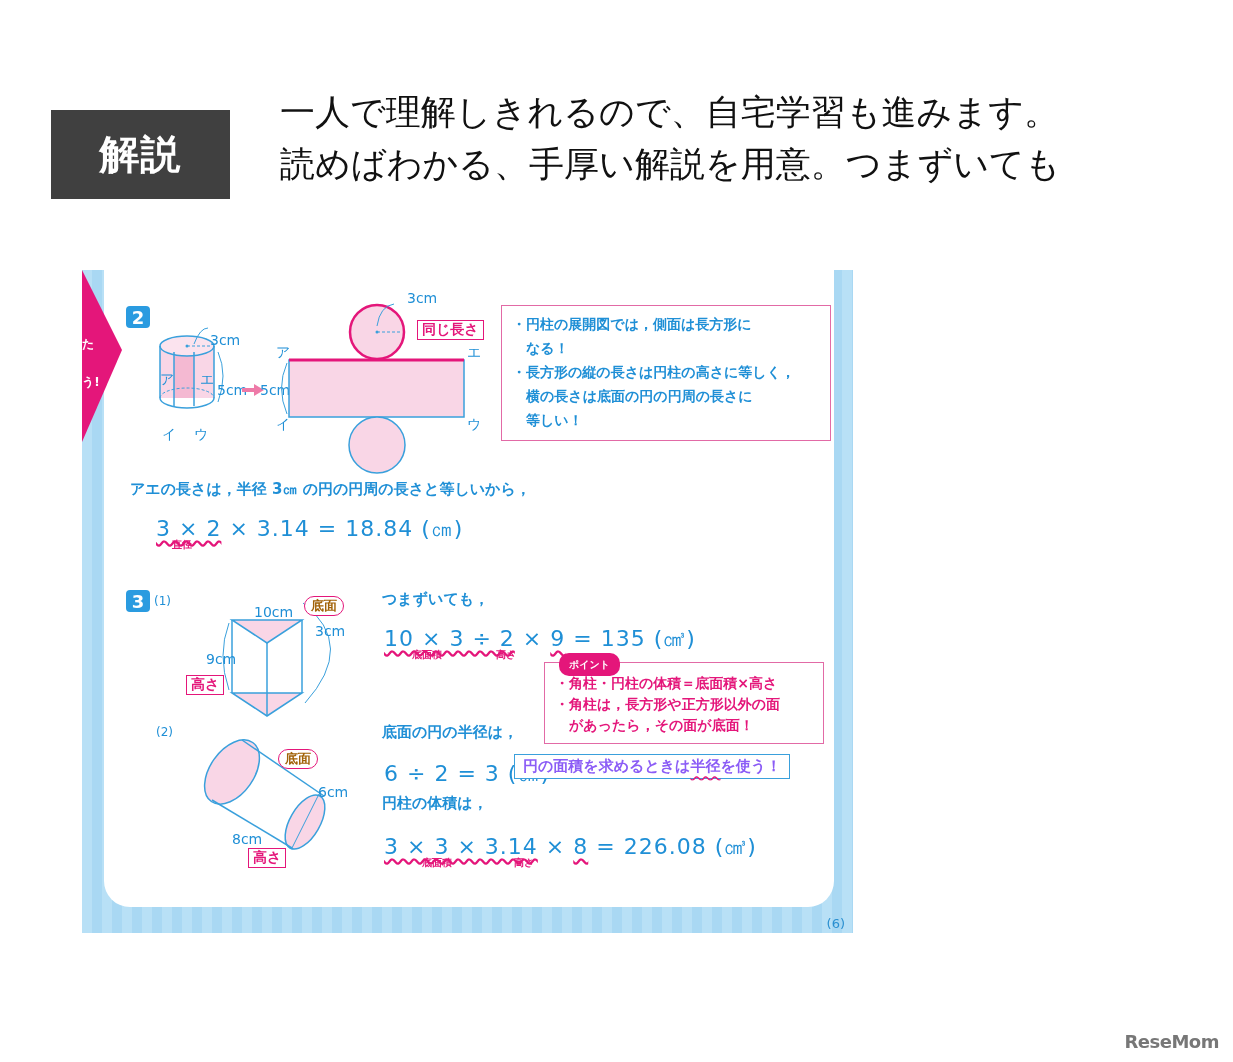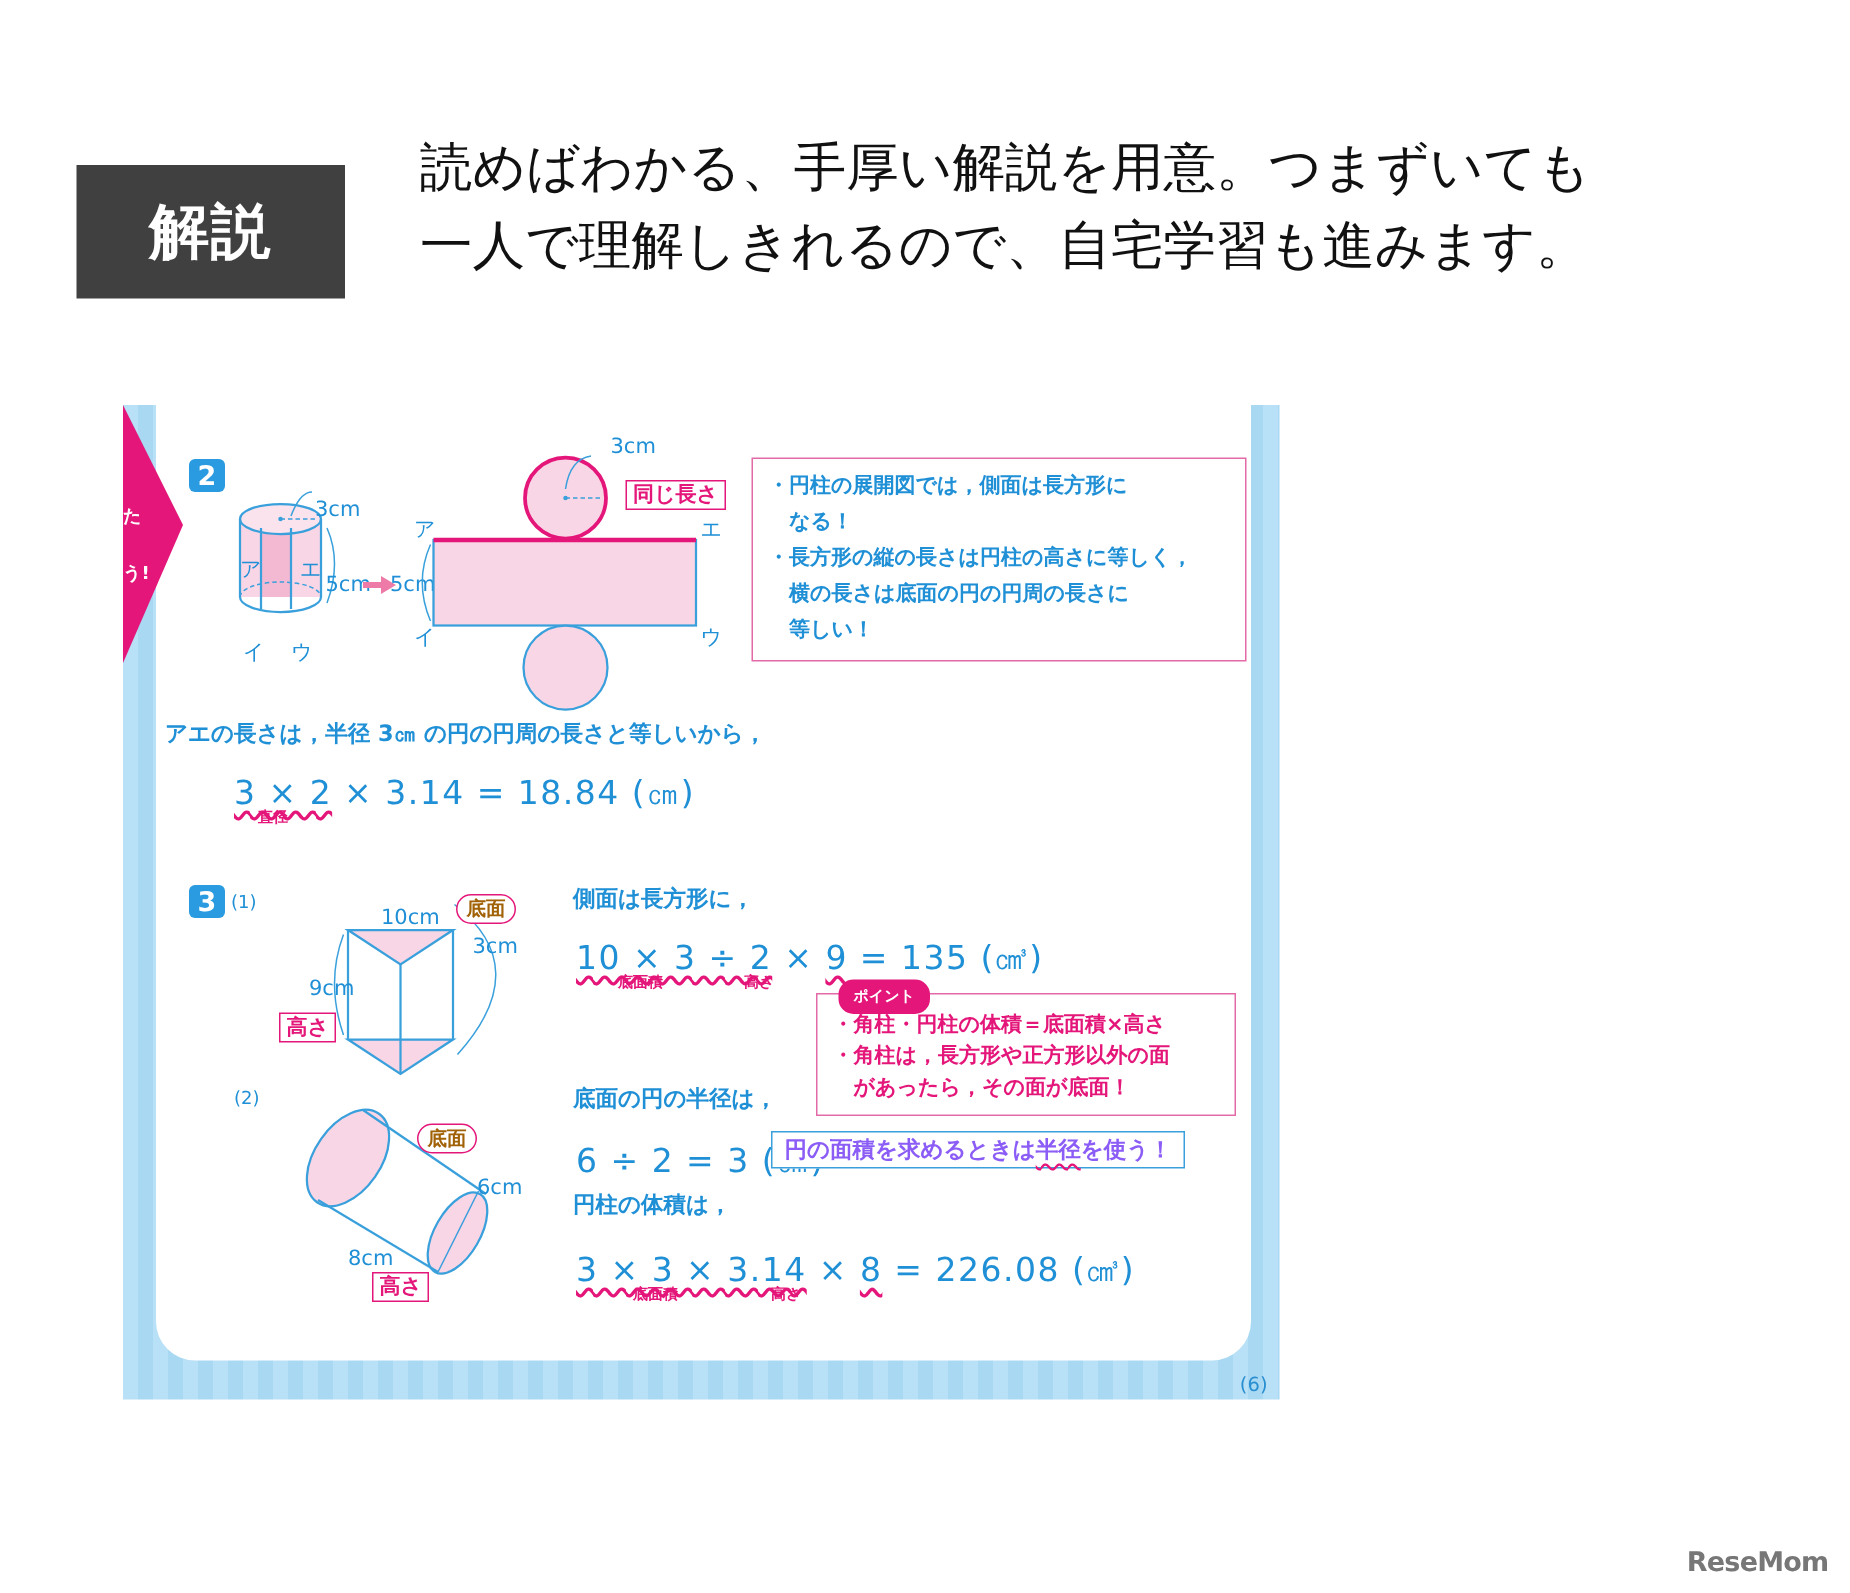--- a/index.html
+++ b/index.html
@@ -33,22 +33,22 @@
   .dia-label { position: absolute; font-size: 14px; color: #1f8fd6; white-space: nowrap; }
   svg { position: absolute; overflow: visible; }
 
   .logo { position: absolute; right: 14px; bottom: 10px; font-size: 18px; font-weight: bold; color: #777; letter-spacing: -0.5px; }
 </style>
 </head>
 <body>
 
 <div class="badge">解説</div>
 <div class="headline">
+  <div>一人で理解しきれるので、自宅学習も進みます。</div>
   <div>読めばわかる、手厚い解説を用意。つまずいても</div>
-  <div>一人で理解しきれるので、自宅学習も進みます。</div>
 </div>
 
 <div class="page">
   <div class="page-inner"></div>
 
   <svg class="pink-tab" width="40" height="175" viewBox="0 0 40 175" style="left:0;top:0;">
     <polygon points="0,0 40,80 0,172" fill="#e4167a"></polygon>
   </svg>
   <span class="pink-tab-text" style="top:66px;">た</span>
   <span class="pink-tab-text" style="top:104px;">う!</span>
@@ -97,21 +97,21 @@
   <span class="dia-label" style="left:385px;top:146px;">ウ</span>
 
   <div class="note-box" style="left:419px;top:35px;width:330px;height:136px;">
     <div>・円柱の展開図では，側面は長方形に</div>
     <div>　なる！</div>
     <div>・長方形の縦の長さは円柱の高さに等しく，</div>
     <div>　横の長さは底面の円の円周の長さに</div>
     <div>　等しい！</div>
   </div>
 
-  <div class="txt" style="left:28px;top:210px;">アエの長さは，半径 3㎝ の円の円周の長さと等しいから，</div>
+  <div class="txt" style="left:48px;top:210px;">アエの長さは，半径 3㎝ の円の円周の長さと等しいから，</div>
   <div class="eq" style="left:74px;top:244px;">
     <span class="wavy">3 × 2</span><span> × 3.14 = 18.84 (㎝)</span>
   </div>
   <div class="under" style="left:90px;top:268px;">直径</div>
 
   <div class="num-badge" style="left:44px;top:320px;">3</div>
   <div class="sub-label" style="left:72px;top:324px;">(1)</div>
 
   <svg width="150" height="125" style="left:145px;top:335px;">
     <polygon points="5,15 62,15 40,38" fill="#f9d6e6"></polygon>
@@ -122,21 +122,21 @@
     <line x1="40" y1="38" x2="40" y2="111" stroke="#3aa0dc" stroke-width="1.5"></line>
     <path d="M2 18 Q-10 50 2 85" fill="none" stroke="#3aa0dc" stroke-width="1"></path>
     <path d="M76 -2 Q130 40 78 98" fill="none" stroke="#3aa0dc" stroke-width="1"></path>
   </svg>
   <span class="dia-label" style="left:172px;top:334px;">10cm</span>
   <span class="dia-label" style="left:233px;top:353px;">3cm</span>
   <span class="dia-label" style="left:124px;top:381px;">9cm</span>
   <span class="label-oval" style="left:222px;top:326px;">底面</span>
   <span class="label-box" style="left:104px;top:405px;">高さ</span>
 
-  <div class="txt" style="left:300px;top:320px;">側面は長方形に，</div>
+  <div class="txt" style="left:300px;top:320px;">つまずいても，</div>
   <div class="eq" style="left:302px;top:354px;">
     <span class="wavy">10 × 3 ÷ 2</span><span> × </span><span class="wavy">9</span><span> = 135 (㎤)</span>
   </div>
   <div class="under" style="left:330px;top:378px;">底面積</div>
   <div class="under" style="left:414px;top:378px;">高さ</div>
 
   <div class="point-box" style="left:462px;top:392px;width:280px;height:82px;">
     <span class="point-tag">ポイント</span>
     <div>・角柱・円柱の体積＝底面積×高さ</div>
     <div>・角柱は，長方形や正方形以外の面</div>

